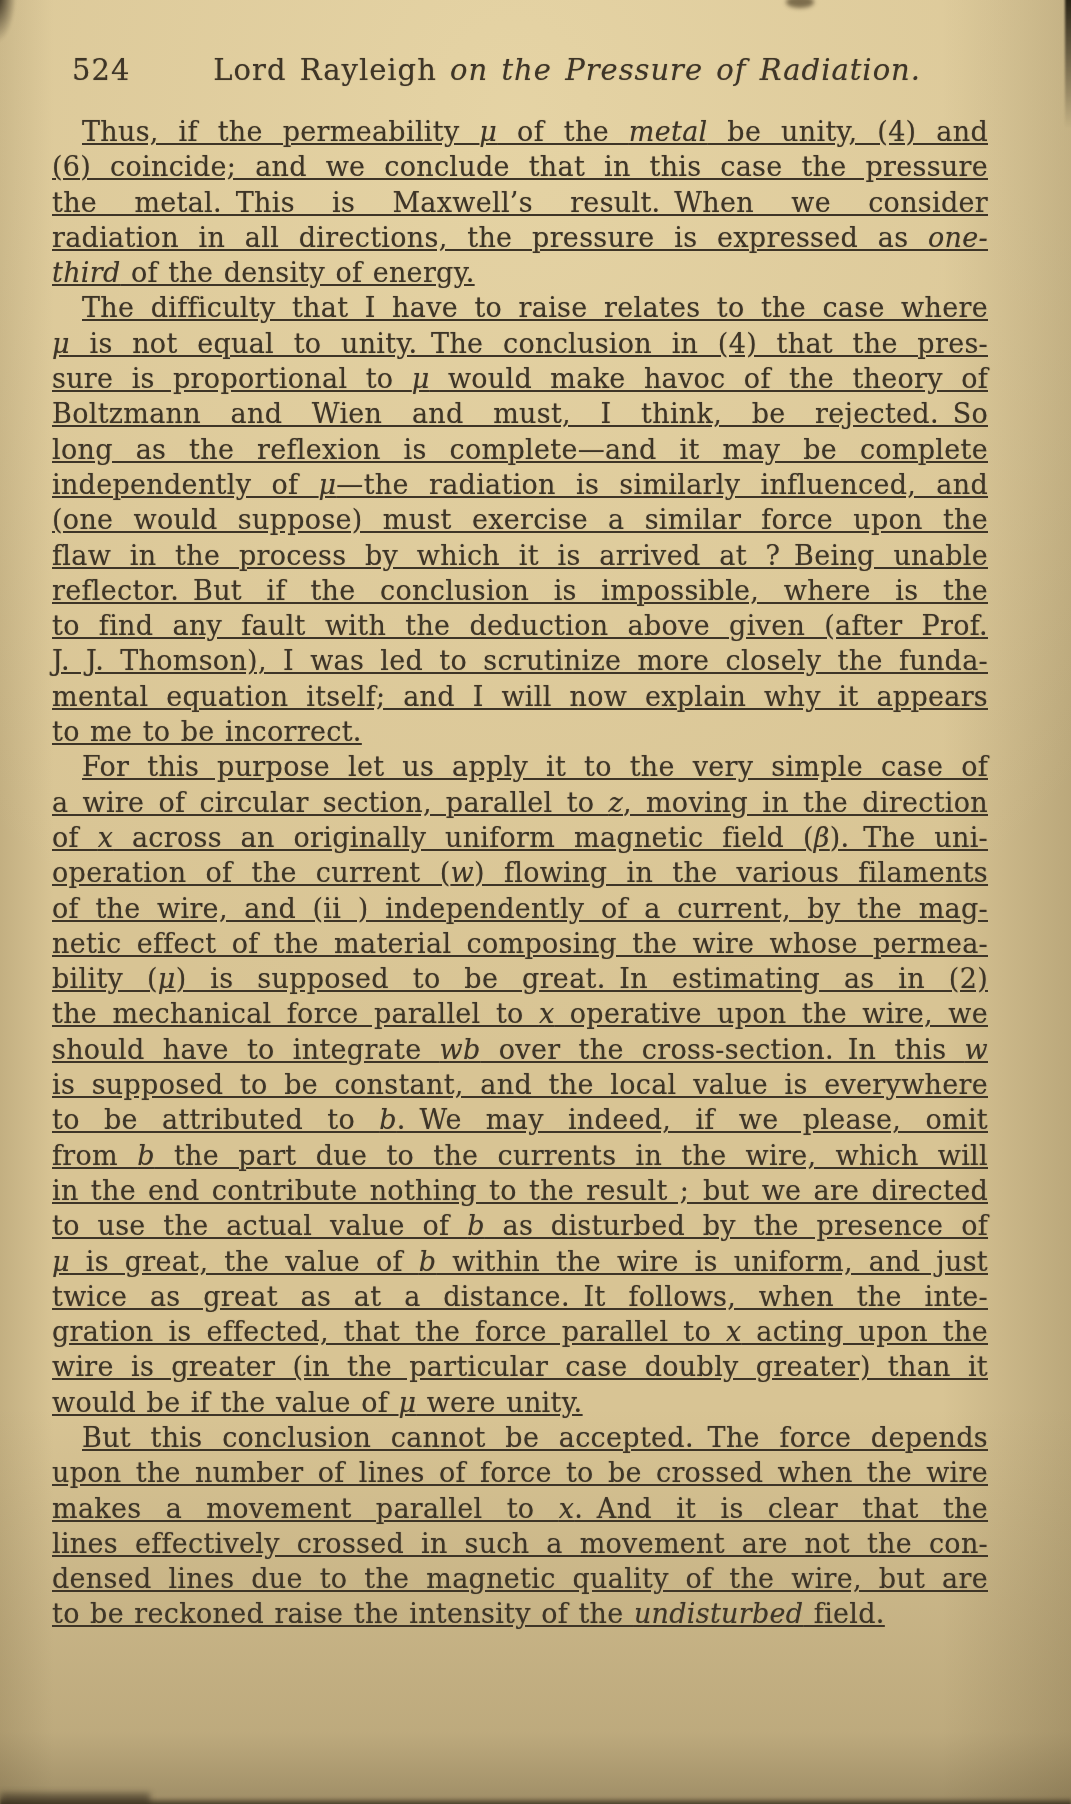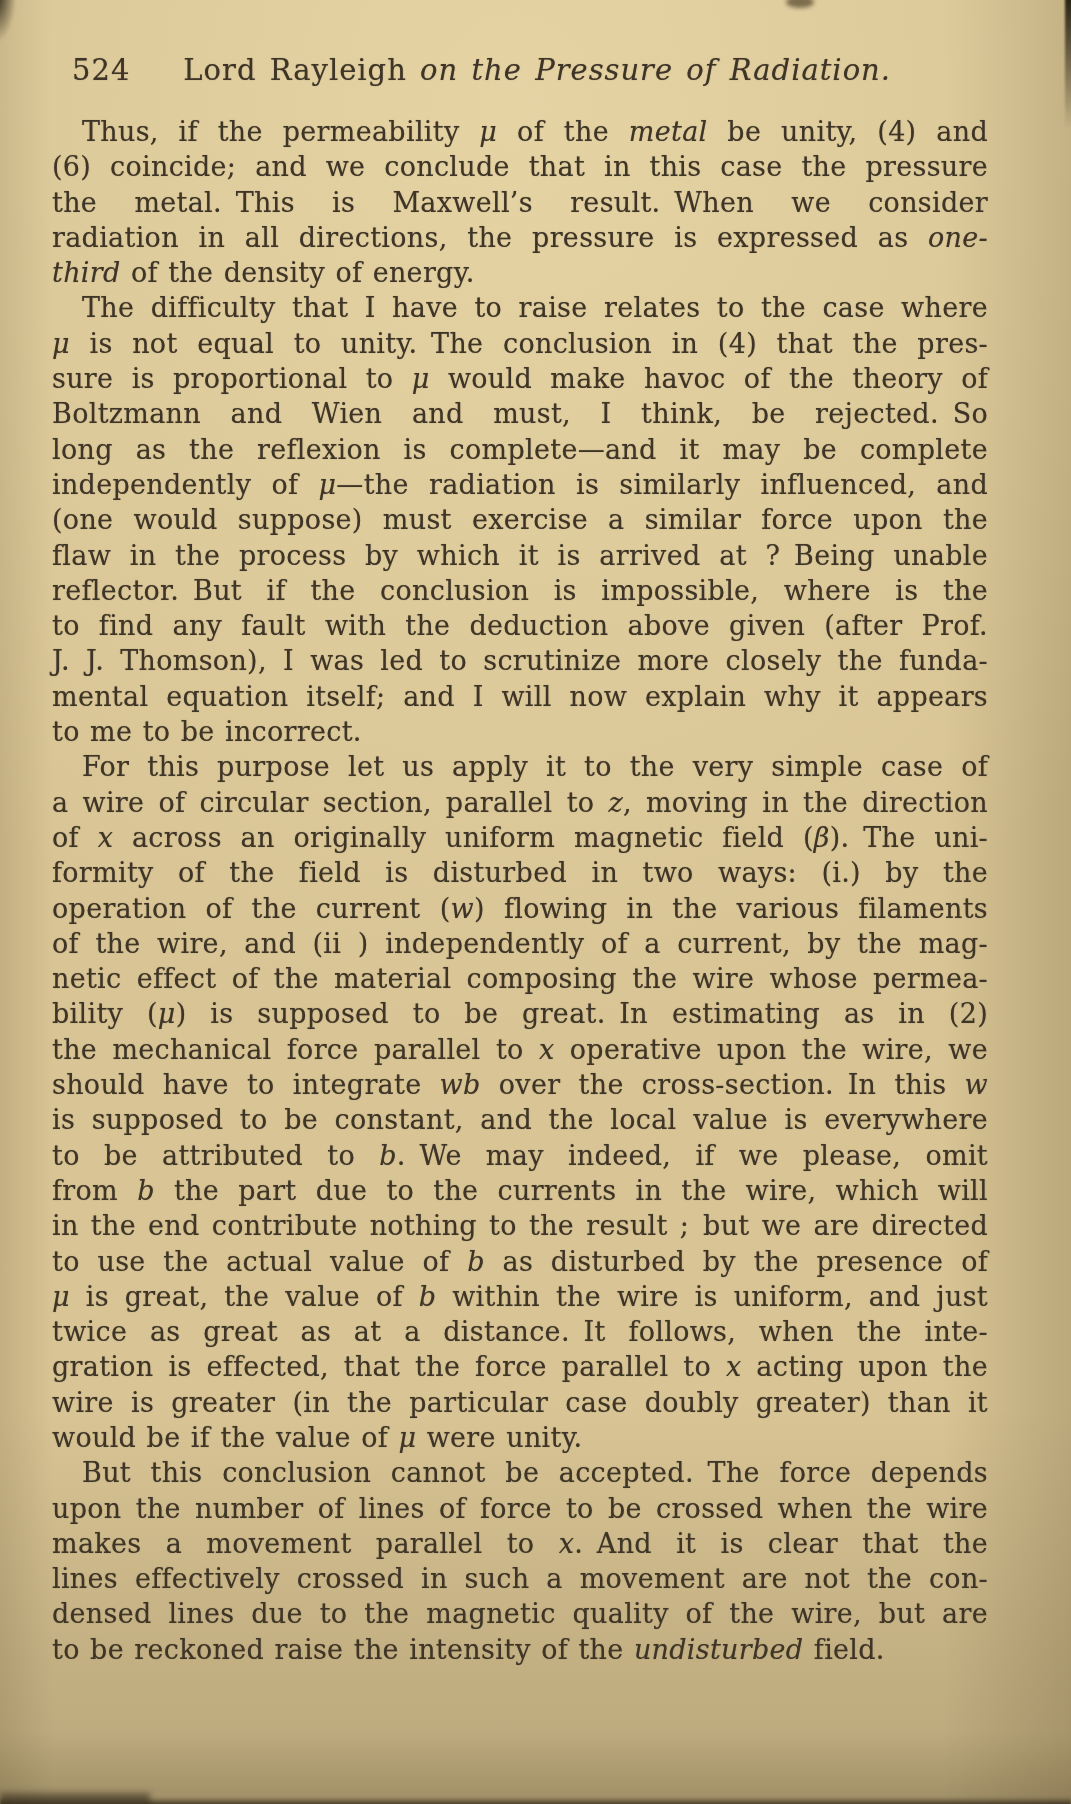--- a/index.html
+++ b/index.html
@@ -31,30 +31,30 @@
   .edge-bottom-left{position:absolute;left:0;bottom:0;width:150px;height:11px;
     background:rgba(26,21,10,.45);filter:blur(3px);}
 
   .page-header{
     display:flex;align-items:flex-end;
     padding:52px 48px 0 72px;
     font-size:29px;line-height:36px;
     letter-spacing:1px;word-spacing:3px;
     text-shadow:0 0 1px rgba(58,48,35,.5);
   }
-  .page-header .title{margin-left:53px;}
+  .page-header .title{margin-left:83px;}
   .it{font-style:italic;}
 
   .text-block{
     margin:26px 83px 0 52px;
     font-size:27px;line-height:35.3px;
     letter-spacing:.3px;word-spacing:1.5px;
     text-shadow:0 0 1px rgba(58,48,35,.48);
   }
-  .para{margin:0;}
+  .para{margin:0;text-decoration:underline;}
   .line{text-align:justify;text-align-last:justify;text-justify:inter-word;}
   .line.first{text-indent:30px;}
   .line.last{text-align-last:left;}
 </style>
 </head>
 <body>
 
 <div class="page">
   <div class="corner-tl"></div>
   <div class="smudge-top"></div>
@@ -87,21 +87,20 @@
         <div class="line"><span>reflector. But if the conclusion is impossible, where is the</span></div>
         <div class="line"><span>to find any fault with the deduction above given (after Prof.</span></div>
         <div class="line"><span>J. J. Thomson), I was led to scrutinize more closely the funda-</span></div>
         <div class="line"><span>mental equation itself; and I will now explain why it appears</span></div>
         <div class="line last"><span>to me to be incorrect.</span></div>
       </div>
       <div class="para">
         <div class="line first"><span>For this purpose let us apply it to the very simple case of</span></div>
         <div class="line"><span>a wire of circular section, parallel to </span><span class="it">z</span><span>, moving in the direction</span></div>
         <div class="line"><span>of </span><span class="it">x</span><span> across an originally uniform magnetic field (</span><span class="it">β</span><span>). The uni-</span></div>
-        <div class="line"><span>formity of the field is disturbed in two ways: (i.) by the</span></div>
         <div class="line"><span>operation of the current (</span><span class="it">w</span><span>) flowing in the various filaments</span></div>
         <div class="line"><span>of the wire, and (ii ) independently of a current, by the mag-</span></div>
         <div class="line"><span>netic effect of the material composing the wire whose permea-</span></div>
         <div class="line"><span>bility (</span><span class="it">μ</span><span>) is supposed to be great. In estimating as in (2)</span></div>
         <div class="line"><span>the mechanical force parallel to </span><span class="it">x</span><span> operative upon the wire, we</span></div>
         <div class="line"><span>should have to integrate </span><span class="it">wb</span><span> over the cross-section. In this </span><span class="it">w</span></div>
         <div class="line"><span>is supposed to be constant, and the local value is everywhere</span></div>
         <div class="line"><span>to be attributed to </span><span class="it">b</span><span>. We may indeed, if we please, omit</span></div>
         <div class="line"><span>from </span><span class="it">b</span><span> the part due to the currents in the wire, which will</span></div>
         <div class="line"><span>in the end contribute nothing to the result ; but we are directed</span></div>

